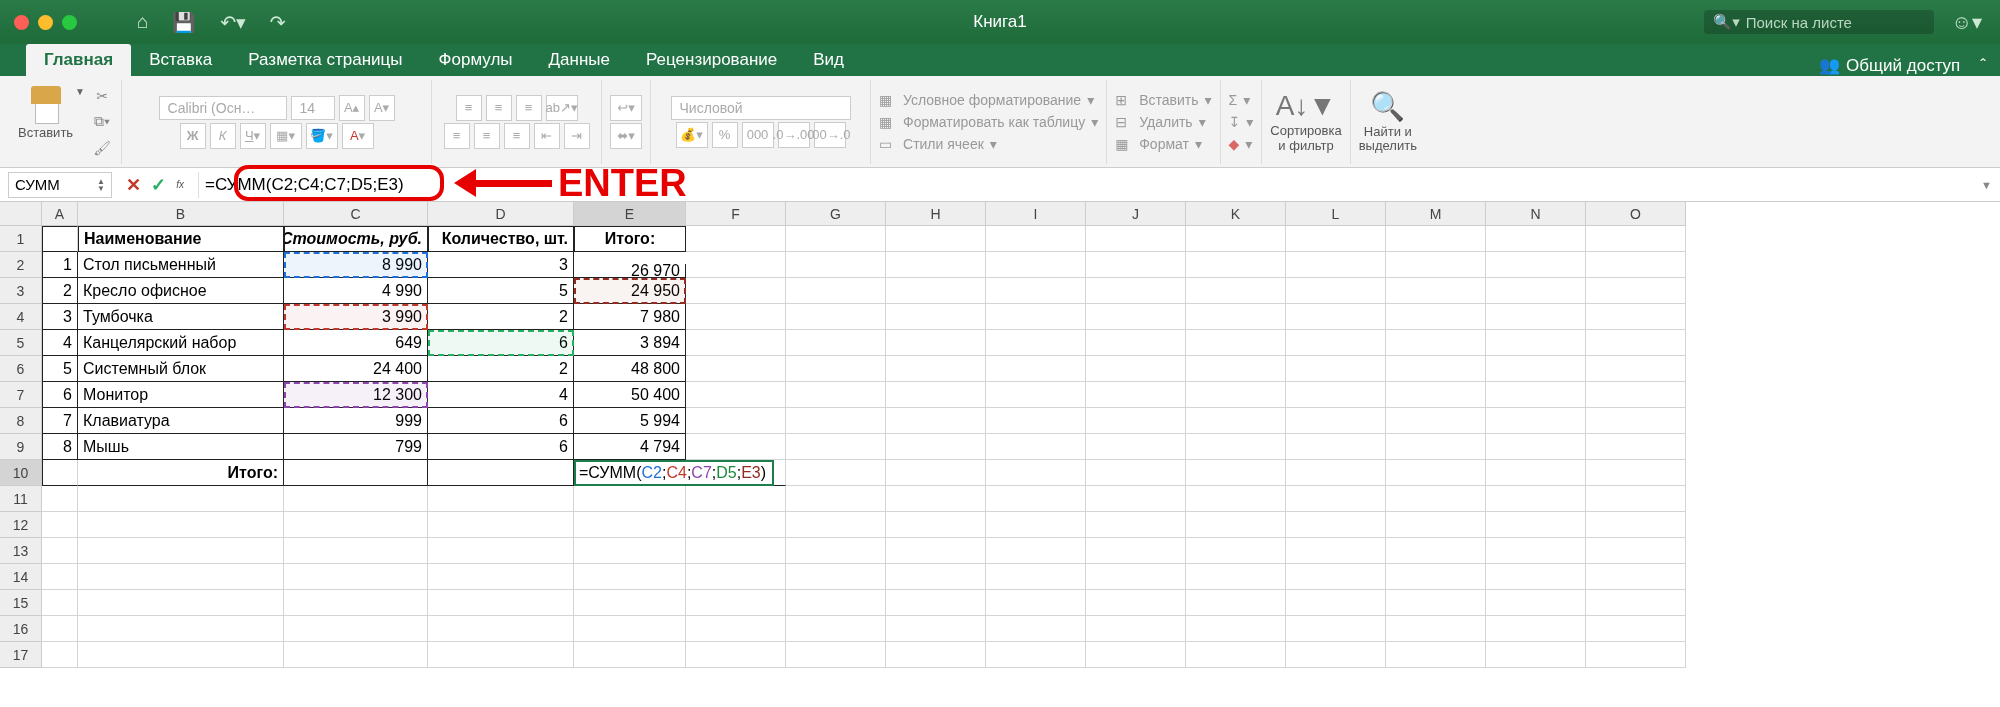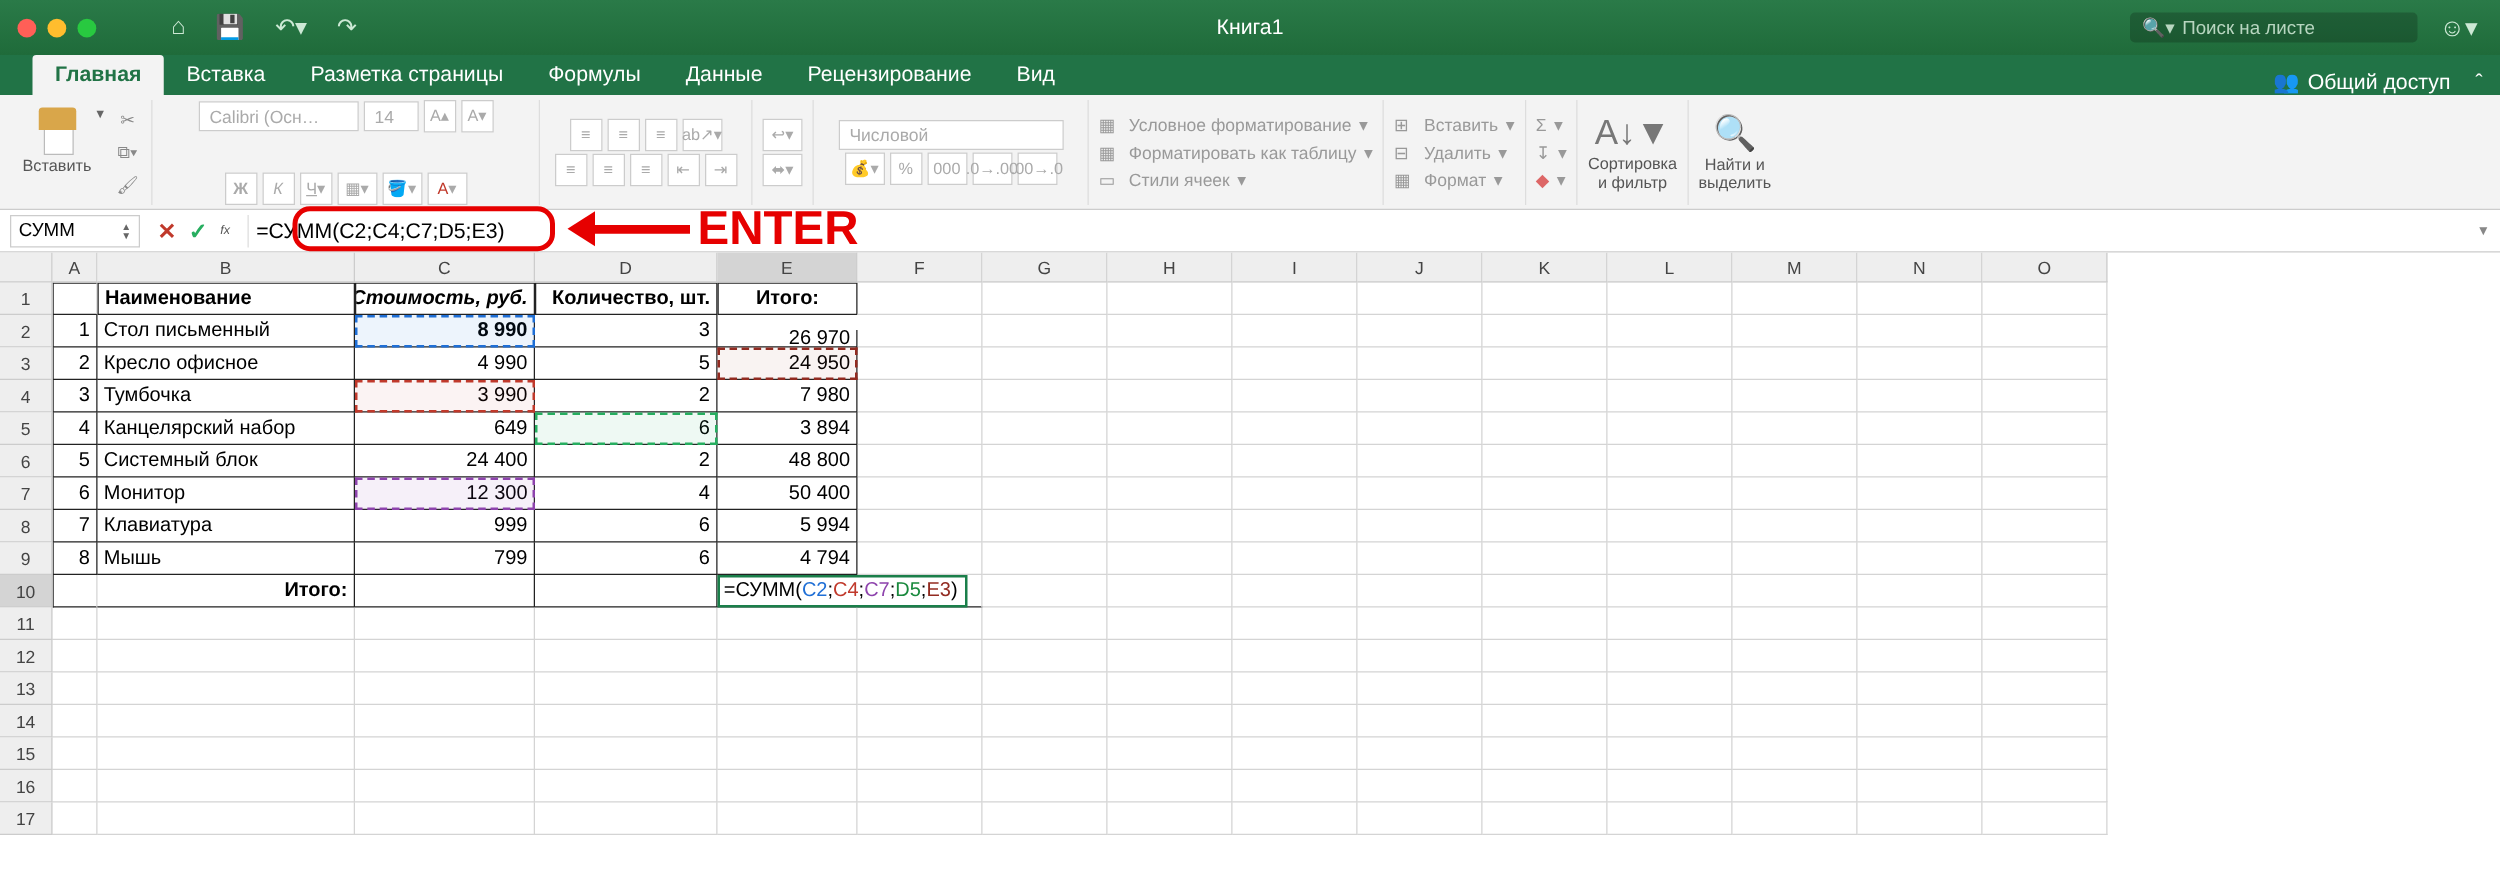--- a/index.html
+++ b/index.html
@@ -139,21 +139,21 @@
       </div>
       <span class="drop">▼</span>
       <div class="mini-stack">
         <div class="mbtn">✂</div>
         <div class="mbtn">⧉▾</div>
         <div class="mbtn">🖌</div>
       </div>
     </div>
   </div>
 
-  <div class="rgroup" style="width:310px;justify-content:space-between;">
+  <div class="rgroup" style="width:310px;">
     <div class="frow">
       <div class="fbox" style="width:128px;">Calibri (Осн…</div>
       <div class="fbox" style="width:44px;">14</div>
       <div class="fbtn">A▴</div>
       <div class="fbtn">A▾</div>
     </div>
     <div class="frow">
       <div class="fbtn">
           <b>Ж</b>
         </div>
@@ -343,21 +343,21 @@
         <div class="cell " style="width: 100px;"></div>
         <div class="cell " style="width: 100px;"></div>
         <div class="cell " style="width: 100px;"></div>
         <div class="cell " style="width: 100px;"></div>
         <div class="cell " style="width: 100px;"></div>
         <div class="cell " style="width: 100px;"></div>
       </div>
       <div class="row">
         <div class="cell r bord-l bord-b bord-r" style="width: 36px;">1</div>
         <div class="cell bord-b bord-r" style="width: 206px;">Стол письменный</div>
-        <div class="cell r bord-b bord-r" style="width: 144px; font-weight: bold;">8 990</div>
+        <div class="cell r bord-b bord-r" style="width: 144px;">8 990</div>
         <div class="cell r bord-b bord-r" style="width: 146px;">3</div>
         <div class="cell r bord-b bord-r" style="width: 112px; margin-top: 12px;">26 970</div>
         <div class="cell " style="width: 100px;"></div>
         <div class="cell " style="width: 100px;"></div>
         <div class="cell " style="width: 100px;"></div>
         <div class="cell " style="width: 100px;"></div>
         <div class="cell " style="width: 100px;"></div>
         <div class="cell " style="width: 100px;"></div>
         <div class="cell " style="width: 100px;"></div>
         <div class="cell " style="width: 100px;"></div>

